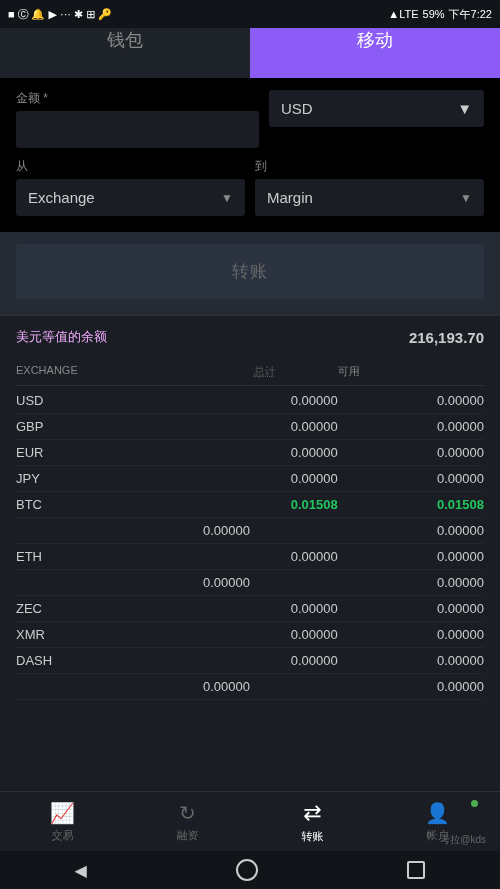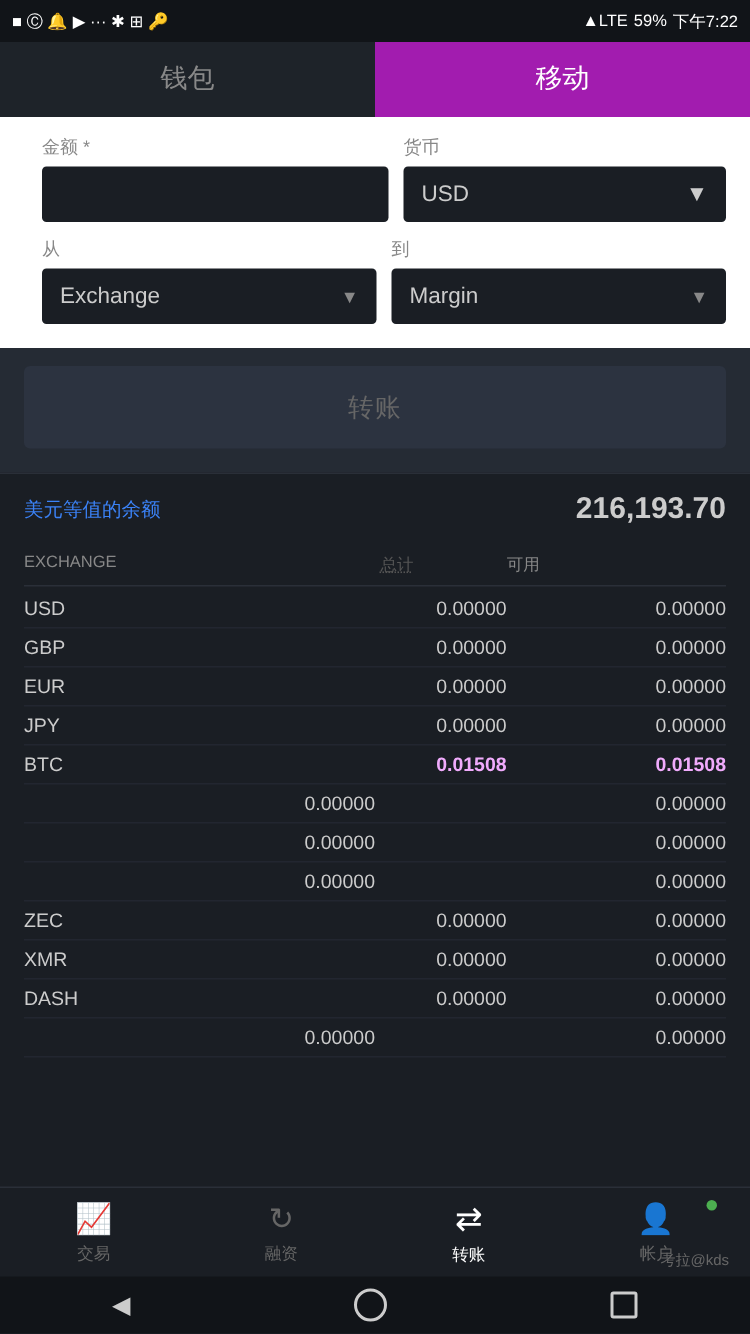--- a/index.html
+++ b/index.html
@@ -31,36 +31,36 @@
     
     .tab-bar-top {
       display: flex;
       width: 100%;
       height: 50px;
       background: #1e2329;
     }
     .tab-btn {
       flex: 1;
       display: flex;
-      align-items: center;
+      align-items: flex-start;
       justify-content: center;
       font-size: 18px;
       color: #888;
       cursor: pointer;
       border-bottom: 2px solid transparent;
     }
     .tab-btn.active {
       color: #fff;
-      background: #a21caf;
+      background: #8b5cf6;
     }
 
     
     .form-section {
-      background: #ffffff;
-      padding: 12px 16px 8px 28px;
+      background: #000000;
+      padding: 12px 16px 8px 16px;
     }
     .field-label {
       font-size: 12px;
       color: #888;
       margin-bottom: 4px;
     }
     .field-input {
       width: 100%;
       background: #1a1e24;
       border: none;
@@ -135,24 +135,24 @@
     .balance-section {
       background: #1a1e24;
       padding: 12px 16px;
       display: flex;
       justify-content: space-between;
       align-items: center;
       border-top: 1px solid #2a2f38;
     }
     .balance-label {
       font-size: 13px;
-      color: #3b82f6;
+      color: #f0abfc;
     }
     .balance-value {
-      font-size: 20px;
+      font-size: 15px;
       color: #ccc;
       font-weight: bold;
     }
 
     
     .table-section {
       background: #1a1e24;
       padding: 0 16px;
     }
     .table-header {
@@ -172,21 +172,21 @@
 
     .table-row-item {
       display: flex;
       padding: 5px 0;
       border-bottom: 1px solid #222630;
       align-items: center;
     }
     .td-currency { flex: 1.2; font-size: 13px; color: #ccc; }
     .td-total { flex: 1; font-size: 13px; color: #ccc; text-align: right; }
     .td-available { flex: 1; font-size: 13px; color: #ccc; text-align: right; }
-    .td-highlight { color: #f0abfc; font-weight: bold; }
+    .td-highlight { color: #22c55e; font-weight: bold; }
 
     
     .bottom-nav {
       position: absolute;
       bottom: 38px;
       left: 0;
       right: 0;
       height: 60px;
       background: #1a1e24;
       display: flex;
@@ -282,21 +282,20 @@
 <div class="form-section">
 
   <div style="display:flex; align-items:flex-start; gap:10px; margin-bottom:10px;">
 
     <div class="amount-col">
       <div class="field-label">金额 *</div>
       <input class="field-input" type="text" value="" style="">
     </div>
 
     <div style="width:215px;">
-      <div class="select-label">货币</div>
       <div class="currency-select-box">
         <span>USD</span>
         <span class="chevron">▼</span>
       </div>
     </div>
   </div>
 
   <div class="selects-row">
     <div class="select-col">
       <div class="select-label">从</div>
@@ -356,20 +355,21 @@
       <div class="table-row-item">
         <div class="td-currency">BTC</div>
         <div class="td-total td-highlight">0.01508</div>
         <div class="td-available td-highlight">0.01508</div>
       </div>
       <div class="table-row-item">
         <div class="td-total">0.00000</div>
         <div class="td-available">0.00000</div>
       </div>
       <div class="table-row-item">
+        <div class="td-currency">ETH</div>
         <div class="td-total">0.00000</div>
         <div class="td-available">0.00000</div>
       </div>
       <div class="table-row-item">
         <div class="td-total">0.00000</div>
         <div class="td-available">0.00000</div>
       </div>
       <div class="table-row-item">
         <div class="td-currency">ZEC</div>
         <div class="td-total">0.00000</div>

